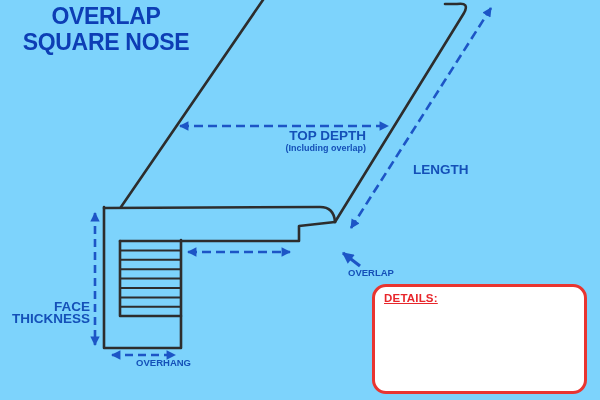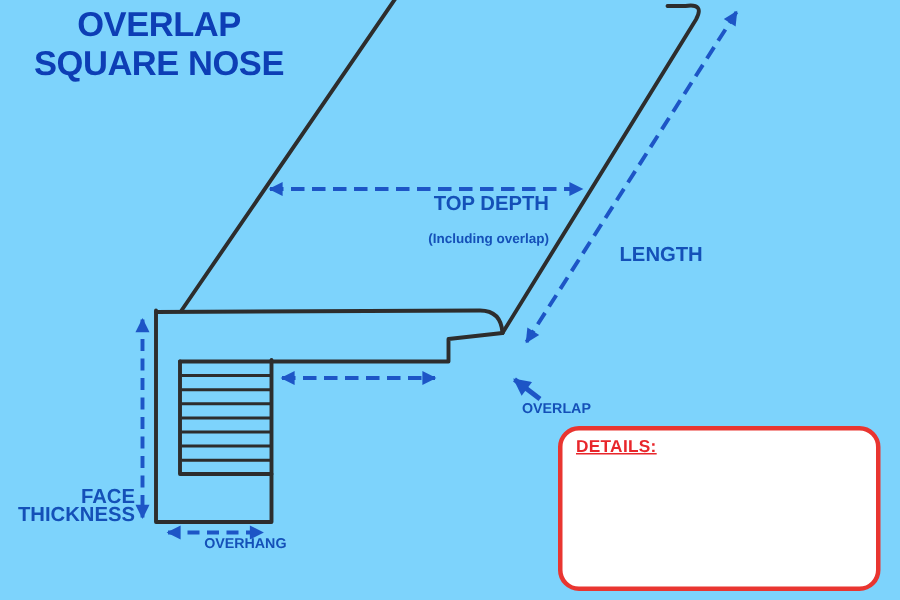--- a/index.html
+++ b/index.html
@@ -23,23 +23,23 @@
     position:absolute;
     left:0;top:3px;width:212px;
     color:#0d3eb5;
     font-size:23px;
     line-height:26px;
     font-weight:800;
     text-align:center;
     letter-spacing:-0.3px;
   }
   .dim-main{font-size:13.5px;}
-  .dim-sub{font-size:9px;margin-top:12px;}
+  .dim-sub{font-size:9px;margin-top:1px;}
   .dim-small{font-size:9.5px;}
-  .wrap{white-space:normal;margin-top:24px;}
+  .wrap{white-space:normal;}
   .details-box{
     position:absolute;
     left:372px;top:284px;
     width:209px;height:104px;
     border:3.5px solid #e93530;
     border-radius:14px;
     background:#ffffff;
   }
   .details-label{
     position:absolute;

